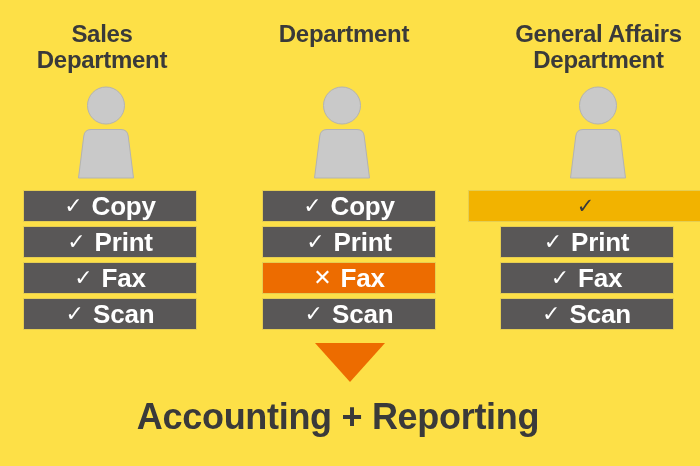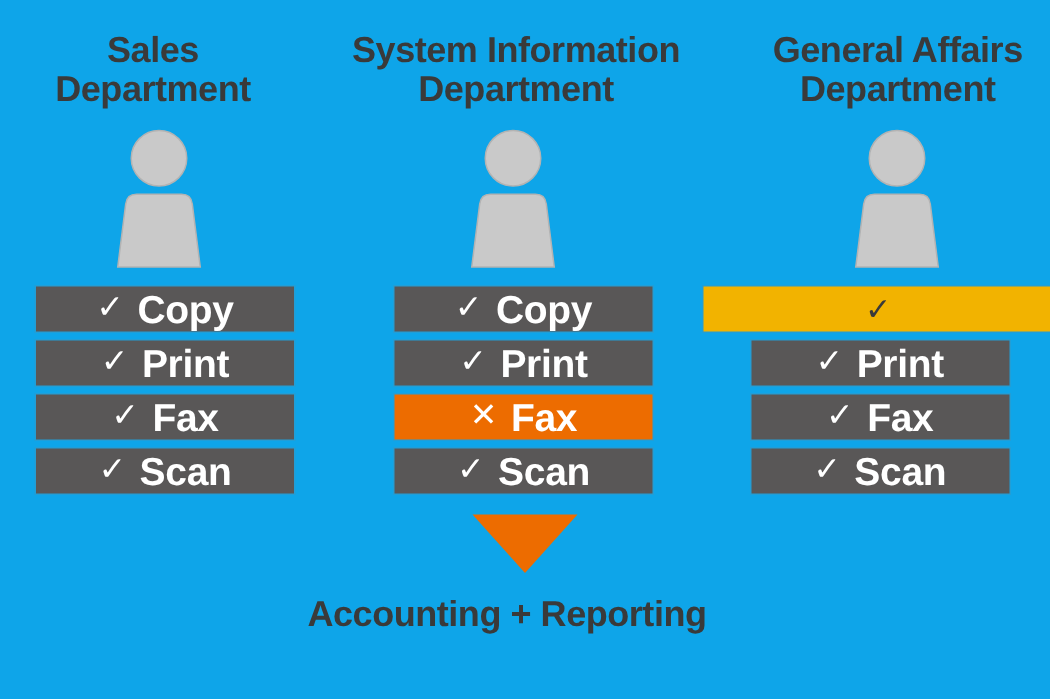--- a/index.html
+++ b/index.html
@@ -1,20 +1,20 @@
 <!DOCTYPE html>
 <html style="--bar-gray: #595757; --bar-orange: #ED6C00; --bar-yellow: #F2B300; --arrow-orange: #ED6C00; --text-dark: #3A3A3A; --person-fill: #C9C9C9; --person-stroke: #B3B3B3;"><head>
 <meta charset="utf-8">
 <style>
   html, body { margin: 0; padding: 0; background: #ffffff; }
   .canvas {
     position: relative;
     width: 700px;
     height: 466px;
-    background: #0ea5e9;
+    background: #fde047;
     overflow: hidden;
     font-family: "Liberation Sans", "DejaVu Sans", sans-serif;
     text-decoration: underline;
   }
   .column { position: absolute; top: 0; height: 466px; }
   .col-1 { left: 24px;  width: 172px; }
   .col-2 { left: 263px; width: 172px; }
   .col-3 { left: 469px; width: 235px; }
 
   .dept-title {
@@ -90,21 +90,21 @@
     border-right: 35px solid transparent;
     border-top: 39px solid var(--arrow-orange, #ed6c00);
   }
 
   .footer-label {
     position: absolute;
     top: 396px;
     left: 0;
     width: 676px;
     text-align: center;
-    font-size: 24px;
+    font-size: 36px;
     font-weight: 700;
     letter-spacing: -0.3px;
     color: var(--text-dark, #3a3a3a);
   }
 </style>
 </head>
 <body>
 
 <div class="canvas">
 
@@ -132,21 +132,20 @@
       </div>
       <div class="bar">
         <span class="mark">✓</span>
         <span class="label">Scan</span>
       </div>
     </div>
   </div>
 
   <div class="column col-2">
     <div class="dept-title">
-      <span class="line">System Information</span>
       <span class="line">Department</span>
     </div>
     <svg class="person" width="64" height="94" viewBox="0 0 64 94">
       <circle cx="32" cy="19.5" r="18.5" style="fill:var(--person-fill,#c9c9c9);stroke:var(--person-stroke,#b3b3b3);stroke-width:1"></circle>
       <path d="M4.5 92 L9.8 50 Q10.6 43.5 17 43.5 L47 43.5 Q53.4 43.5 54.2 50 L59.5 92 Z" style="fill:var(--person-fill,#c9c9c9);stroke:var(--person-stroke,#b3b3b3);stroke-width:1"></path>
     </svg>
     <div class="bars">
       <div class="bar">
         <span class="mark">✓</span>
         <span class="label">Copy</span>

